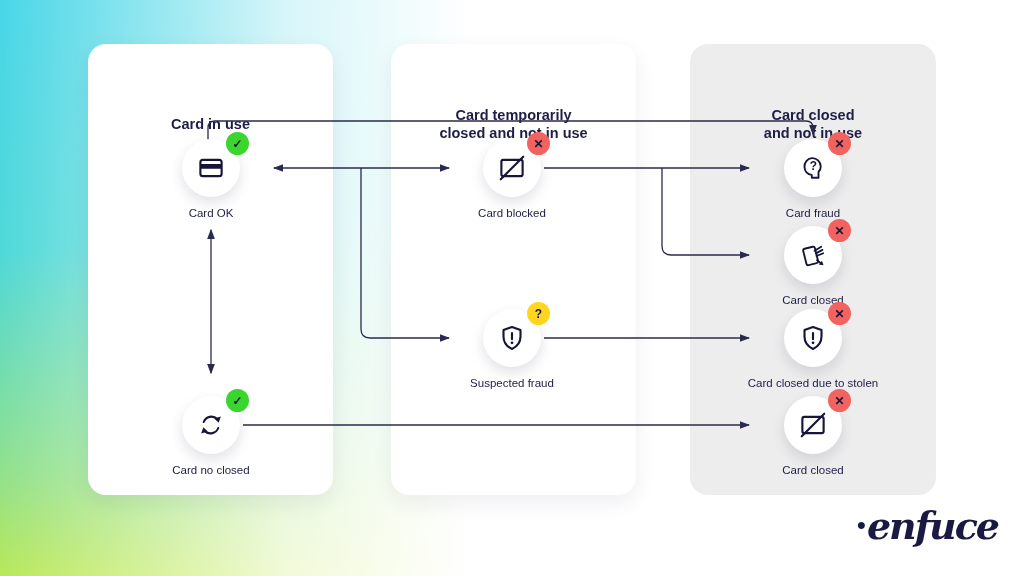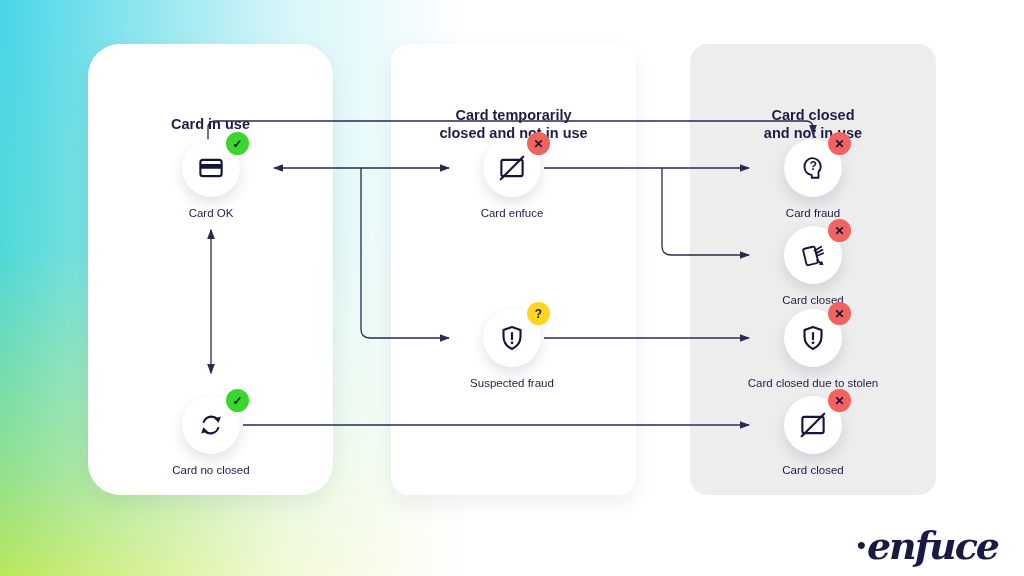--- a/index.html
+++ b/index.html
@@ -6,21 +6,21 @@
   body{
     width:1024px;height:576px;overflow:hidden;position:relative;
     font-family:"Liberation Sans",sans-serif;
     background:
       linear-gradient(to right, rgba(255,255,255,0) 0%, rgba(255,255,255,.78) 28%, #ffffff 46%),
       linear-gradient(175deg, #49d6e8 0%, #4fd8d8 38%, #93e18a 72%, #dcee2e 100%);
   }
   .panel{position:absolute;top:44px;height:451px;border-radius:18px;background:#ffffff;
          box-shadow:0 8px 22px rgba(25,25,70,.07);}
   .panel.gray{background:#ededee;box-shadow:none;}
-  #panel-1{left:88px;width:245px;border-radius:32px;}
+  #panel-1{left:88px;width:245px;}
   #panel-2{left:391px;width:245px;}
   #panel-3{left:690px;width:246px;}
   .panel-title{position:absolute;top:58px;left:0;right:0;height:44px;
     display:flex;flex-direction:column;justify-content:center;align-items:center;
     font-size:14.5px;font-weight:bold;color:#1d1d45;line-height:18px;text-align:center;}
   svg.edges{position:absolute;left:0;top:0;width:1024px;height:576px;pointer-events:none;}
   .edge{stroke:#2a2a4e;stroke-width:1.3;fill:none;}
   .node{position:absolute;width:58px;height:58px;}
   .node .circle{width:58px;height:58px;border-radius:50%;background:#fff;
     box-shadow:0 6px 14px rgba(20,20,60,.12);
@@ -28,21 +28,21 @@
   .badge{position:absolute;top:-7px;right:-9px;width:23px;height:23px;border-radius:50%;
     display:flex;align-items:center;justify-content:center;
     font-size:12px;font-weight:bold;color:#15153a;line-height:1;}
   .badge.ok{background:#3ad52d;}
   .badge.closed{background:#f2635f;}
   .badge.warn{background:#ffd51f;}
   .node-label{position:absolute;left:-56px;top:68px;width:170px;text-align:center;
     font-size:11.5px;font-weight:normal;color:#1d1d45;}
   .icon{stroke:#15153a;fill:none;stroke-width:1.7;stroke-linecap:round;stroke-linejoin:round;}
   .icon .fill{fill:#15153a;stroke:none;}
-  .logo{position:absolute;right:26px;bottom:8px;
+  .logo{position:absolute;right:26px;bottom:28px;
     font-family:"DejaVu Serif",serif;font-style:italic;font-weight:bold;
     font-size:38px;color:#191942;letter-spacing:-2px;}
   .logo .dot{font-style:normal;margin-right:1px;}
 </style>
 </head>
 <body>
 
 <div class="panel" id="panel-1">
   <div class="panel-title">
     <span>Card in use</span>
@@ -106,21 +106,21 @@
 </div>
 
 <div class="node" style="left:483px;top:139px;">
   <div class="circle">
     <svg class="icon" viewBox="0 0 24 24" width="30" height="30">
       <rect x="3.5" y="5.5" width="17" height="13" rx="1.5"></rect>
       <line x1="3" y1="21" x2="21" y2="3"></line>
     </svg>
   </div>
   <div class="badge closed">✕</div>
-  <div class="node-label">Card enfuce</div>
+  <div class="node-label">Card blocked</div>
 </div>
 
 <div class="node" style="left:483px;top:309px;">
   <div class="circle">
     <svg class="icon" viewBox="0 0 24 24" width="30" height="30">
       <path d="M12 3.2 L18.8 5.6 V10.8 C18.8 15.6 15.8 19 12 20.8 C8.2 19 5.2 15.6 5.2 10.8 V5.6 Z"></path>
       <line x1="12" y1="8" x2="12" y2="13"></line>
       <circle class="fill" cx="12" cy="15.8" r="1.1"></circle>
     </svg>
   </div>

